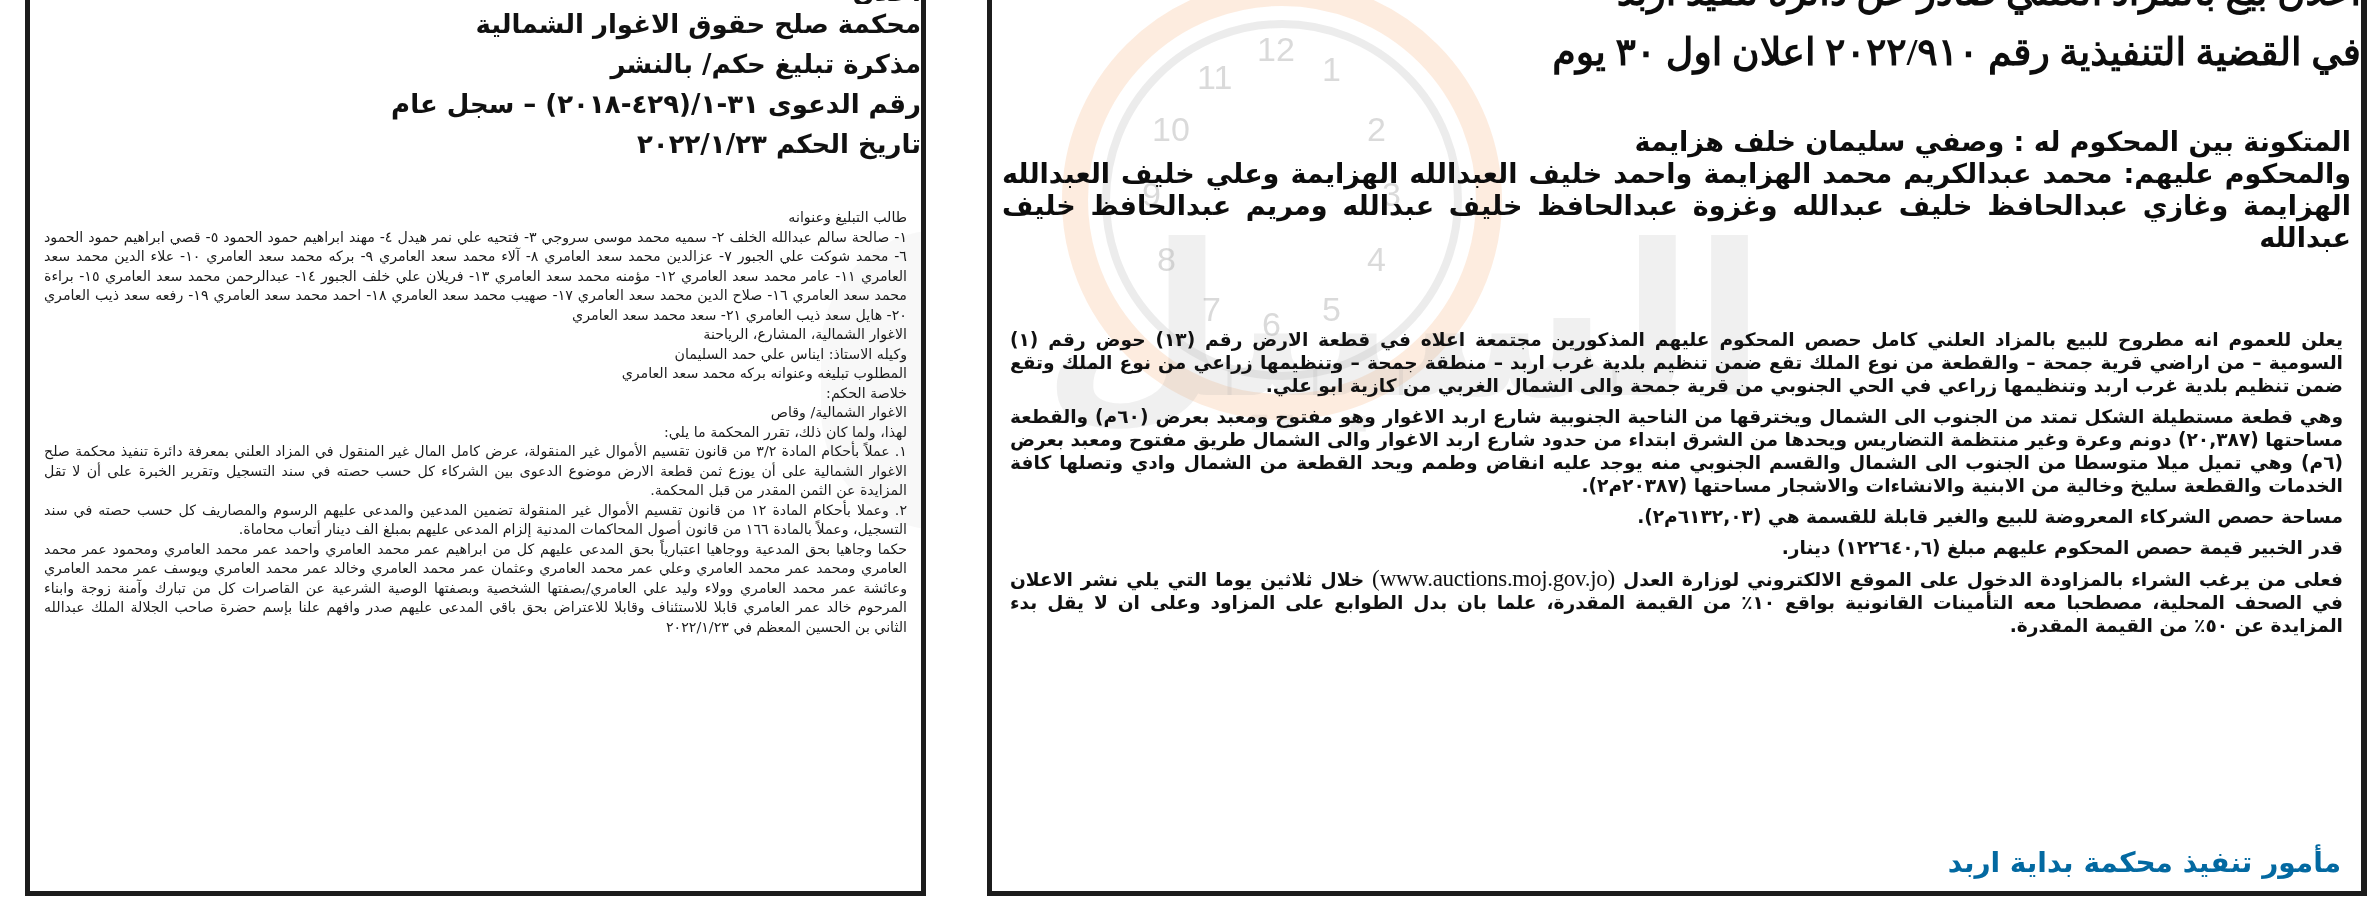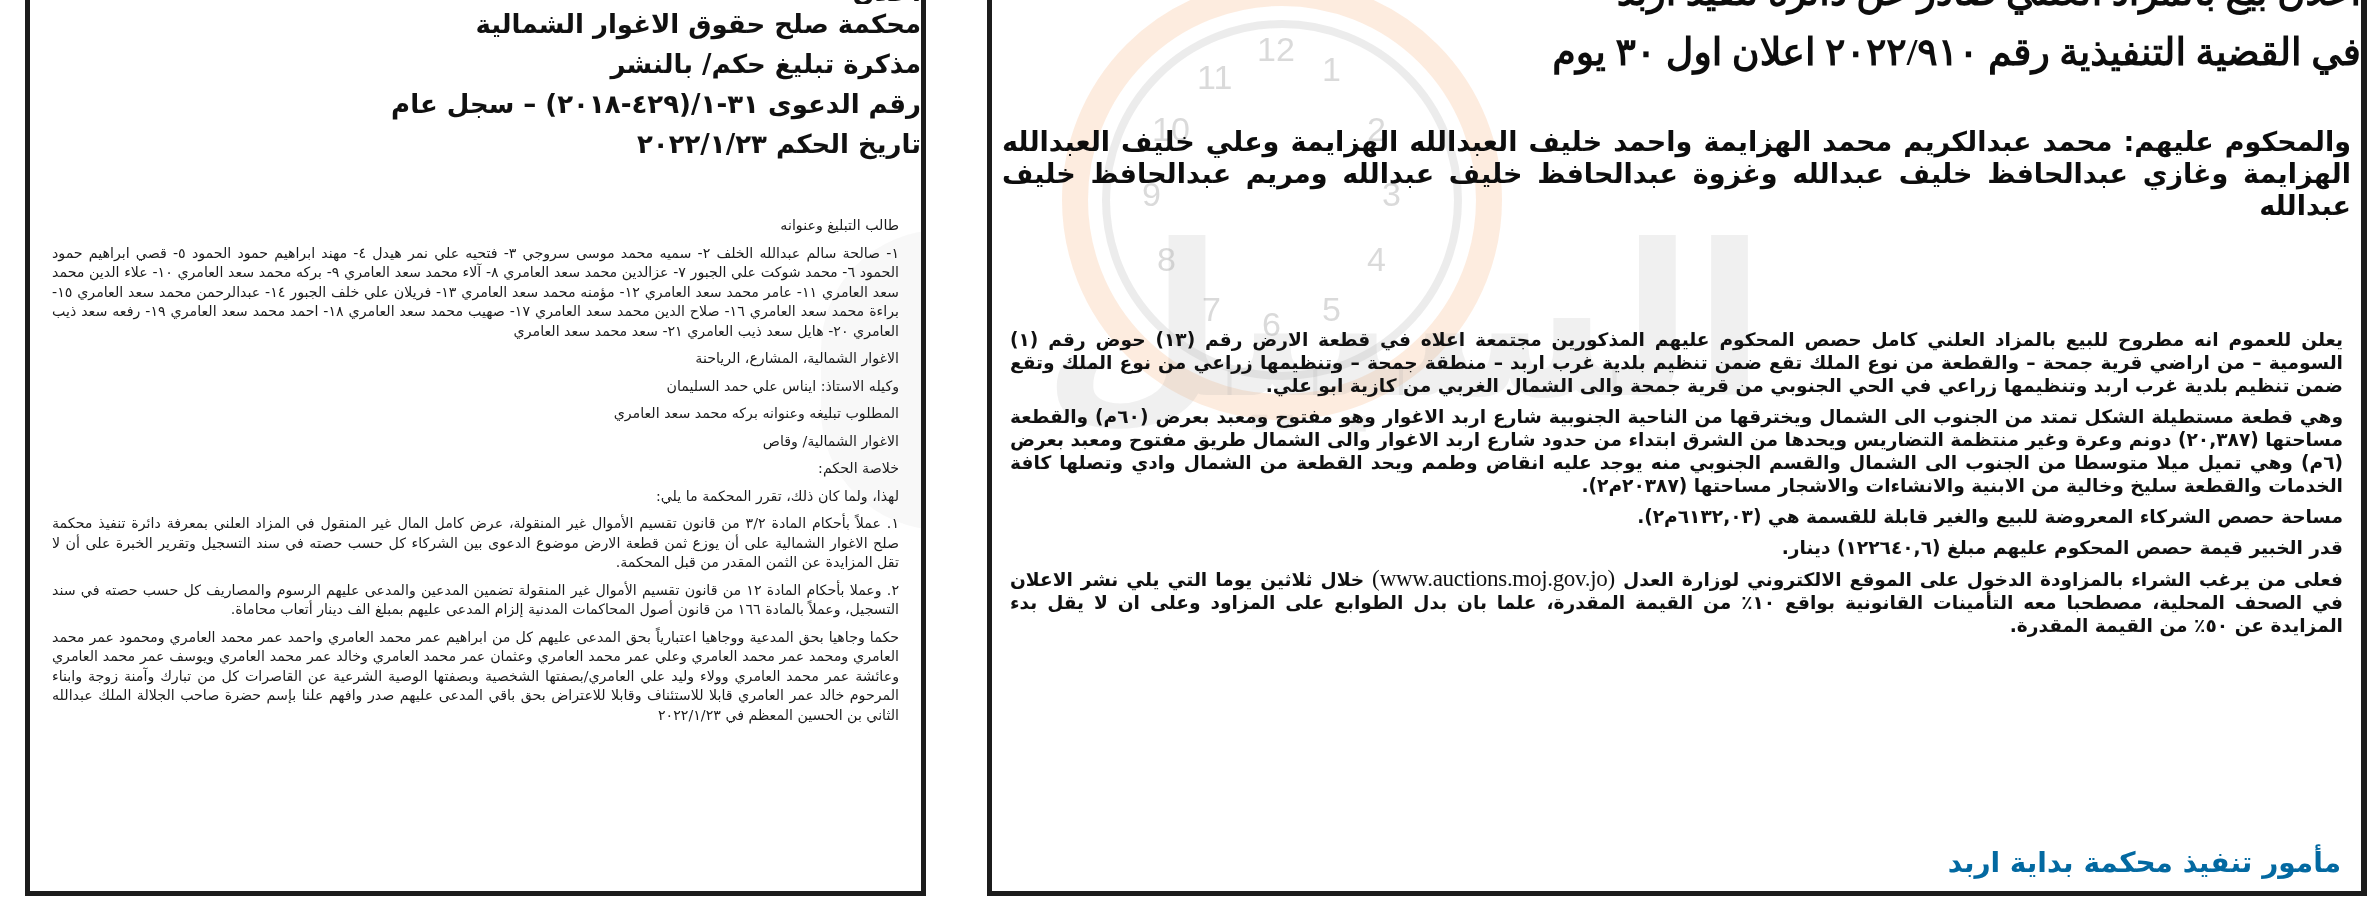--- a/index.html
+++ b/index.html
@@ -17,21 +17,21 @@
     border-left:5px solid #1c1c1c; border-right:6px solid #1c1c1c; border-bottom:5px solid #1c1c1c;
   }
   
   .l-titles { position:absolute; top:10px; left:0; right:0; }
   .l-title {
     font-family:"DejaVu Sans", sans-serif; font-weight:bold; font-size:26px; line-height:40px;
     color:#111; letter-spacing:-0.5px;
   }
   .l-title.cut { height:12px; overflow:hidden; line-height:0px; margin-top:-8px; }
   .l-body { position:absolute; top:218px; right:14px; left:14px; font-size:14.2px; line-height:19.5px; text-align:justify; }
-  .l-body p { margin:8px; }
+  .l-body p { margin:0; }
   
   .r-titles { position:absolute; top:-28px; left:0; right:0; text-align:center; z-index:2; }
   .r-title {
     font-family:Liberation Serif, serif; font-weight:bold; font-size:38px; line-height:60px;
     color:#0d0d0d; letter-spacing:-1px;text-align:right;
   }
   .r-parties { position:absolute; top:136px; right:10px; left:10px; z-index:2; }
   .r-party { font-weight:bold; font-size:27px; line-height:32px; color:#0d0d0d; text-align:justify; margin:0; letter-spacing:-0.6px; }
   .r-body { position:absolute; top:330px; right:10px; left:10px; z-index:2; font-weight:bold; font-size:18.6px; line-height:23px; text-align:justify; color:#111; letter-spacing:-0.3px; }
   .r-body p { margin:8px; }
@@ -59,22 +59,22 @@
     <div class="l-title">مذكرة تبليغ حكم/ بالنشر</div>
     <div class="l-title">رقم الدعوى ٣١-١/(٤٢٩-٢٠١٨) – سجل عام</div>
     <div class="l-title">تاريخ الحكم ٢٠٢٢/١/٢٣</div>
   </div>
   <div class="l-body">
     <p>طالب التبليغ وعنوانه</p>
     <p>١- صالحة سالم عبدالله الخلف ٢- سميه محمد موسى سروجي ٣- فتحيه علي نمر هيدل ٤- مهند ابراهيم حمود الحمود ٥- قصي ابراهيم حمود الحمود ٦- محمد شوكت علي الجبور ٧- عزالدين محمد سعد العامري ٨- آلاء محمد سعد العامري ٩- بركه محمد سعد العامري ١٠- علاء الدين محمد سعد العامري ١١- عامر محمد سعد العامري ١٢- مؤمنه محمد سعد العامري ١٣- فريلان علي خلف الجبور ١٤- عبدالرحمن محمد سعد العامري ١٥- براءة محمد سعد العامري ١٦- صلاح الدين محمد سعد العامري ١٧- صهيب محمد سعد العامري ١٨- احمد محمد سعد العامري ١٩- رفعه سعد ذيب العامري ٢٠- هايل سعد ذيب العامري ٢١- سعد محمد سعد العامري</p>
     <p>الاغوار الشمالية، المشارع، الرياحنة</p>
     <p>وكيله الاستاذ: ايناس علي حمد السليمان</p>
     <p>المطلوب تبليغه وعنوانه بركه محمد سعد العامري</p>
+    <p>خلاصة الحكم:</p>
     <p>الاغوار الشمالية/ وقاص</p>
-    <p>خلاصة الحكم:</p>
     <p>لهذا، ولما كان ذلك، تقرر المحكمة ما يلي:</p>
     <p>١. عملاً بأحكام المادة ٣/٢ من قانون تقسيم الأموال غير المنقولة، عرض كامل المال غير المنقول في المزاد العلني بمعرفة دائرة تنفيذ محكمة صلح الاغوار الشمالية على أن يوزع ثمن قطعة الارض موضوع الدعوى بين الشركاء كل حسب حصته في سند التسجيل وتقرير الخبرة على أن لا تقل المزايدة عن الثمن المقدر من قبل المحكمة.</p>
     <p>٢. وعملا بأحكام المادة ١٢ من قانون تقسيم الأموال غير المنقولة تضمين المدعين والمدعى عليهم الرسوم والمصاريف كل حسب حصته في سند التسجيل، وعملاً بالمادة ١٦٦ من قانون أصول المحاكمات المدنية إلزام المدعى عليهم بمبلغ الف دينار أتعاب محاماة.</p>
     <p>حكما وجاهيا بحق المدعية ووجاهيا اعتبارياً بحق المدعى عليهم كل من ابراهيم عمر محمد العامري واحمد عمر محمد العامري ومحمود عمر محمد العامري ومحمد عمر محمد العامري وعلي عمر محمد العامري وعثمان عمر محمد العامري وخالد عمر محمد العامري ويوسف عمر محمد العامري وعائشة عمر محمد العامري وولاء وليد علي العامري/بصفتها الشخصية وبصفتها الوصية الشرعية عن القاصرات كل من تبارك وآمنة زوجة وابناء المرحوم خالد عمر العامري قابلا للاستئناف وقابلا للاعتراض بحق باقي المدعى عليهم صدر وافهم علنا بإسم حضرة صاحب الجلالة الملك عبدالله الثاني بن الحسين المعظم في ٢٠٢٢/١/٢٣</p>
   </div>
 </div>
 
 <div class="panel right-panel">
   <div class="watermark">
     <div class="wm-ring"></div>
@@ -93,20 +93,21 @@
     <span class="wm-num" style="left:165px;top:98px;">11</span>
     <span class="wm-text" style="left:10px;top:240px;">السبيل</span>
   </div>
 
   <div class="r-titles">
     <div class="r-title">اعلان بيع بالمزاد العلني صادر عن دائرة تنفيذ اربد</div>
     <div class="r-title">في القضية التنفيذية رقم ٢٠٢٢/٩١٠ اعلان اول ٣٠ يوم</div>
   </div>
 
   <div class="r-parties">
+    <p class="r-party">المتكونة بين المحكوم له : وصفي سليمان خلف هزايمة</p>
     <p class="r-party">والمحكوم عليهم: محمد عبدالكريم محمد الهزايمة واحمد خليف العبدالله الهزايمة وعلي خليف العبدالله الهزايمة وغازي عبدالحافظ خليف عبدالله وغزوة عبدالحافظ خليف عبدالله ومريم عبدالحافظ خليف عبدالله</p>
   </div>
 
   <div class="r-body">
     <p>يعلن للعموم انه مطروح للبيع بالمزاد العلني كامل حصص المحكوم عليهم المذكورين مجتمعة اعلاه في قطعة الارض رقم (١٣) حوض رقم (١) السومية – من اراضي قرية جمحة – والقطعة من نوع الملك تقع ضمن تنظيم بلدية غرب اربد – منطقة جمحة – وتنظيمها زراعي من نوع الملك وتقع ضمن تنظيم بلدية غرب اربد وتنظيمها زراعي في الحي الجنوبي من قرية جمحة والى الشمال الغربي من كازية ابو علي.</p>
     <p>وهي قطعة مستطيلة الشكل تمتد من الجنوب الى الشمال ويخترقها من الناحية الجنوبية شارع اربد الاغوار وهو مفتوح ومعبد بعرض (٦٠م) والقطعة مساحتها (٢٠,٣٨٧) دونم وعرة وغير منتظمة التضاريس ويحدها من الشرق ابتداء من حدود شارع اربد الاغوار والى الشمال طريق مفتوح ومعبد بعرض (٦م) وهي تميل ميلا متوسطا من الجنوب الى الشمال والقسم الجنوبي منه يوجد عليه انقاض وطمم ويحد القطعة من الشمال وادي وتصلها كافة الخدمات والقطعة سليخ وخالية من الابنية والانشاءات والاشجار مساحتها (٢٠٣٨٧م٢).</p>
     <p>مساحة حصص الشركاء المعروضة للبيع والغير قابلة للقسمة هي (٦١٣٢,٠٣م٢).</p>
     <p>قدر الخبير قيمة حصص المحكوم عليهم مبلغ (١٢٢٦٤٠,٦) دينار.</p>
     <p>
       <span>فعلى من يرغب الشراء بالمزاودة الدخول على الموقع الالكتروني لوزارة العدل</span>

